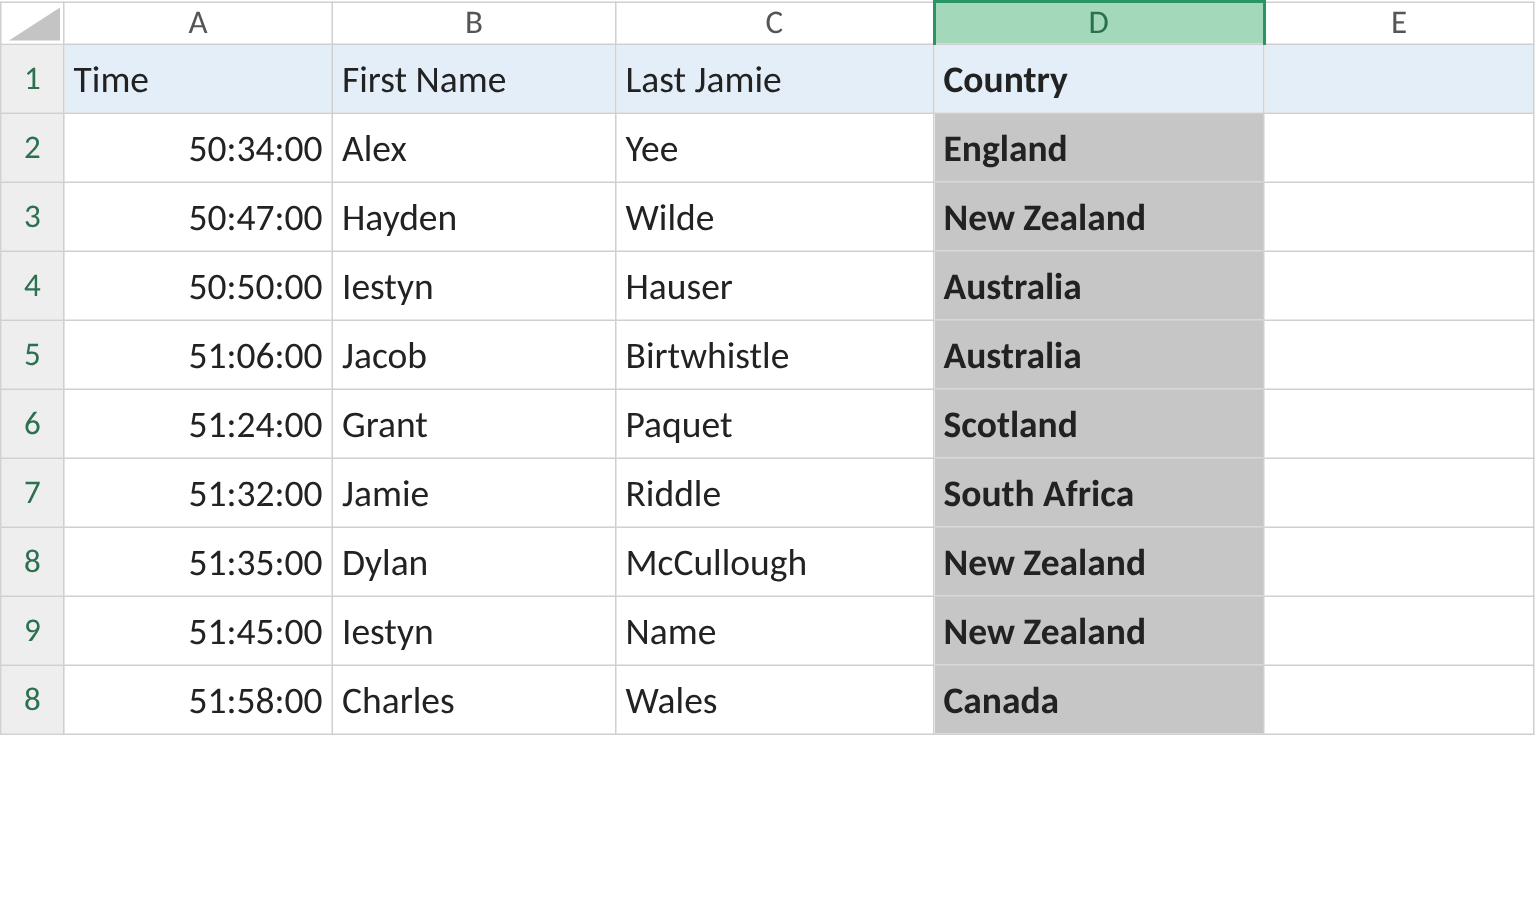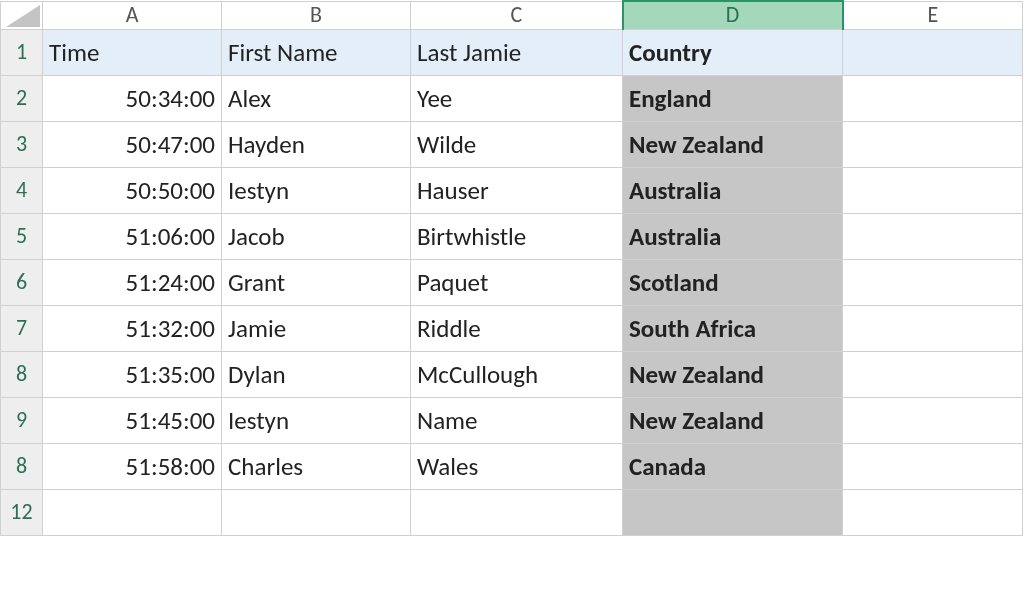--- a/index.html
+++ b/index.html
@@ -203,22 +203,14 @@
 
   <tr>
     <th class="row-header touched">8</th>
     <td class="cell col-A time-cell">51:58:00</td>
     <td class="cell col-B">Charles</td>
     <td class="cell col-C">Wales</td>
     <td class="cell col-D sel-col">Canada</td>
     <td class="cell col-E"></td>
   </tr>
 
-  <tr>
-    <th class="row-header touched">12</th>
-    <td class="cell col-A"></td>
-    <td class="cell col-B"></td>
-    <td class="cell col-C"></td>
-    <td class="cell col-D sel-col"></td>
-    <td class="cell col-E"></td>
-  </tr>
 </tbody>
   </table>
 
 </body></html>

